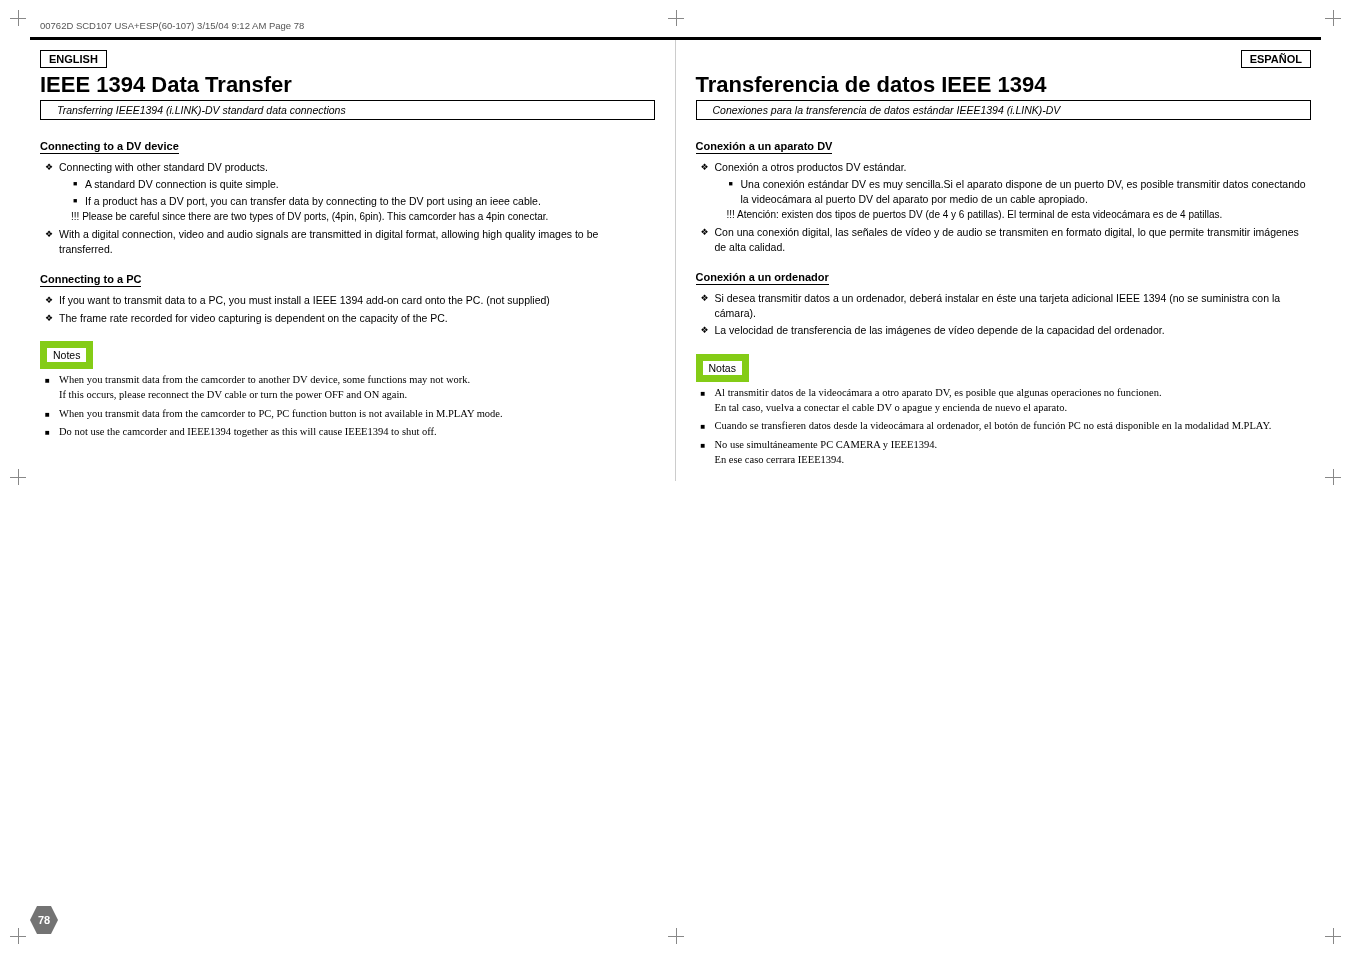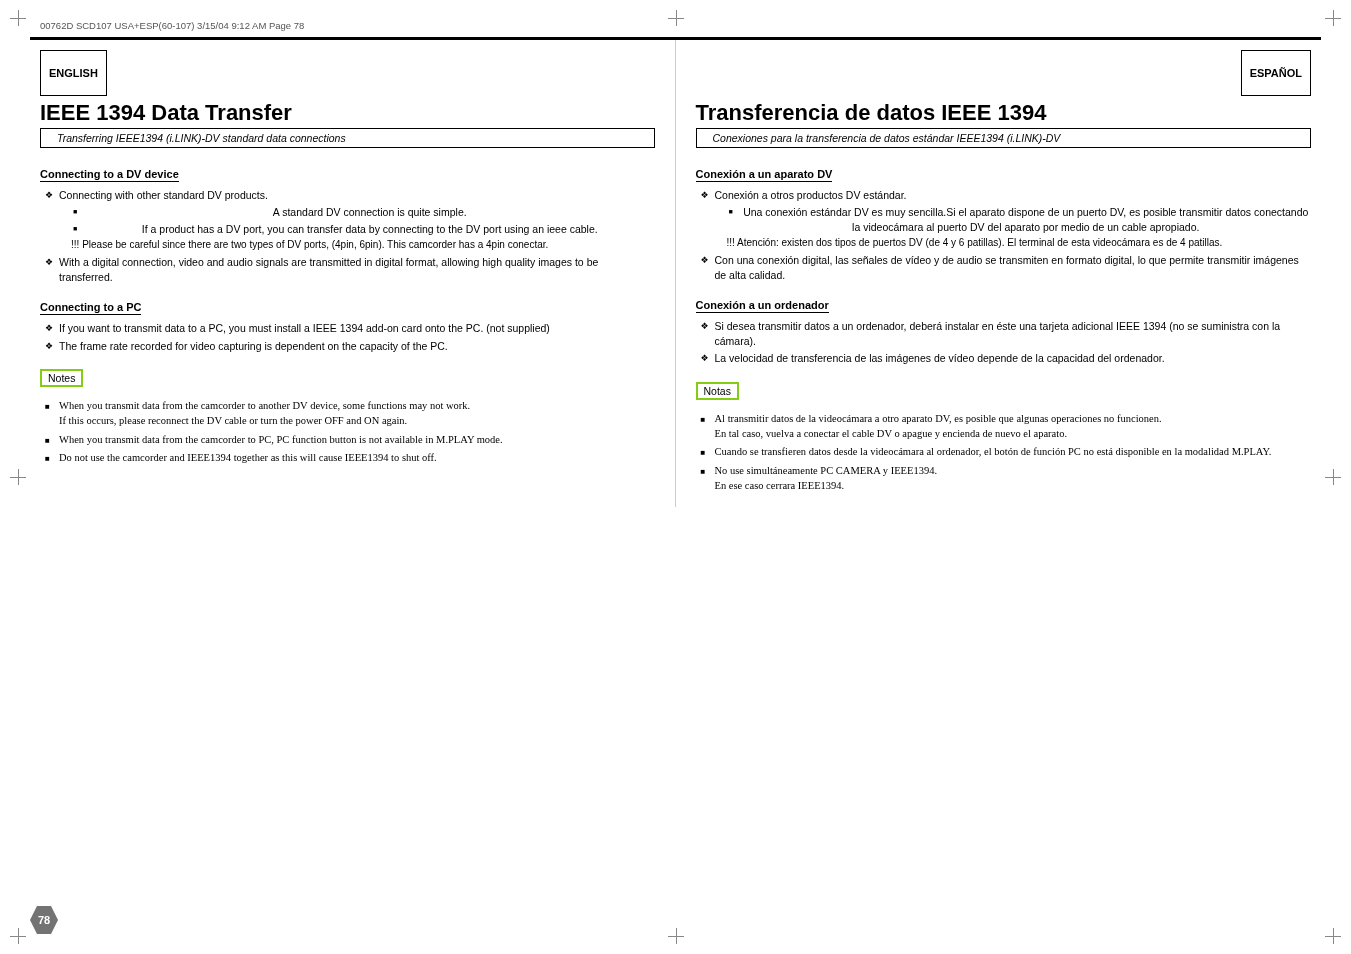--- a/index.html
+++ b/index.html
@@ -39,21 +39,21 @@
       border-right: 1px solid #ccc;
     }
     .col-right {
       width: 50%;
       padding: 10px 10px 10px 20px;
     }
     
     .lang-badge {
       display: inline-block;
       border: 1.5px solid #000;
-      padding: 16px 8px;
+      padding: 2px 8px;
       font-size: 11px;
       font-weight: bold;
       margin-bottom: 4px;
     }
     
     .page-title {
       font-size: 22px;
       font-weight: bold;
       margin-bottom: 2px;
       line-height: 1.2;
@@ -95,21 +95,20 @@
       content: '❖';
       position: absolute;
       left: 0;
       font-size: 9px;
       top: 1px;
     }
     .sub-bullet-list {
       list-style: none;
       padding-left: 14px;
       margin-top: 2px;
-      text-align: center;
     }
     .sub-bullet-list li {
       position: relative;
       padding-left: 12px;
       margin-bottom: 2px;
       font-size: 10.5px;
       line-height: 1.4;
     }
     .sub-bullet-list li::before {
       content: '■';
@@ -120,26 +119,26 @@
     }
     .triple-excl {
       font-size: 10px;
       padding-left: 12px;
       display: block;
       line-height: 1.4;
       margin-bottom: 2px;
     }
     
     .notes-box {
-      border: 2px solid #84cc16;
+      border: 7px solid #84cc16;
       display: inline-block;
       padding: 1px 6px;
       font-size: 10.5px;
       margin-top: 10px;
-      margin-bottom: 12px;
+      margin-bottom: 4px;
     }
     
     .notes-list {
       list-style: none;
       padding-left: 5px;
       font-family: Liberation Serif, serif;
     }
     .notes-list li {
       position: relative;
       padding-left: 14px;

